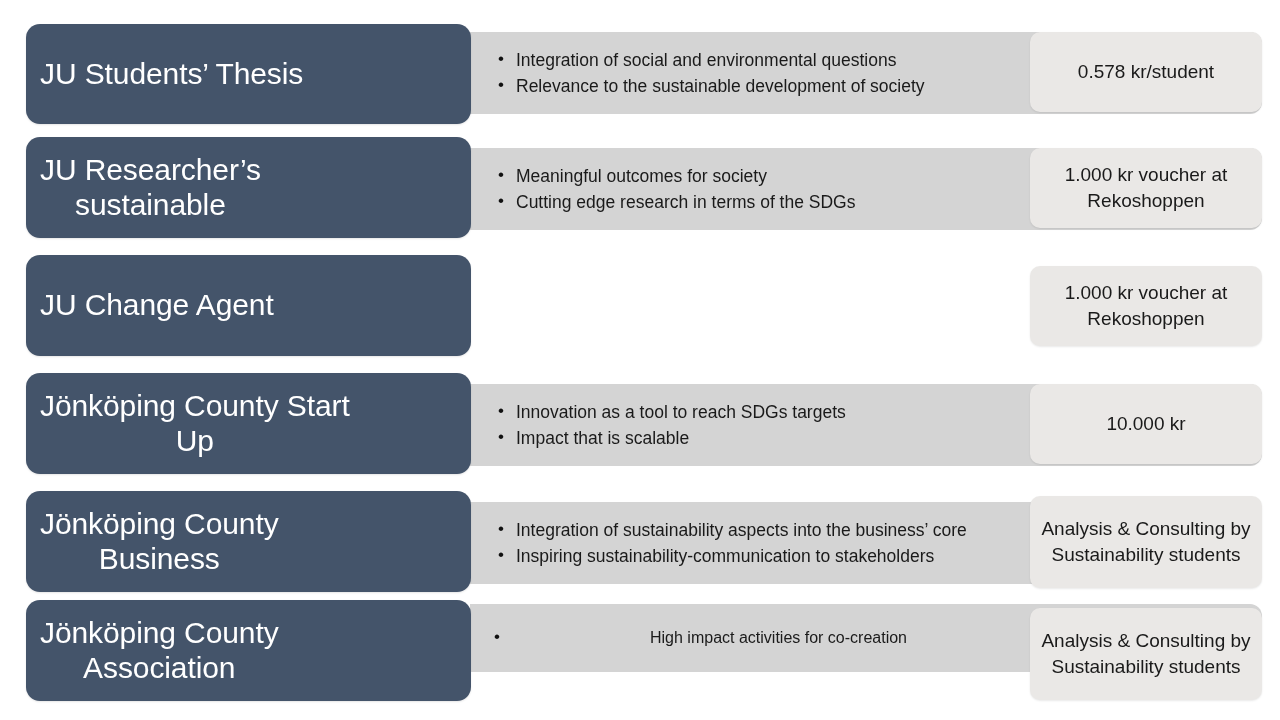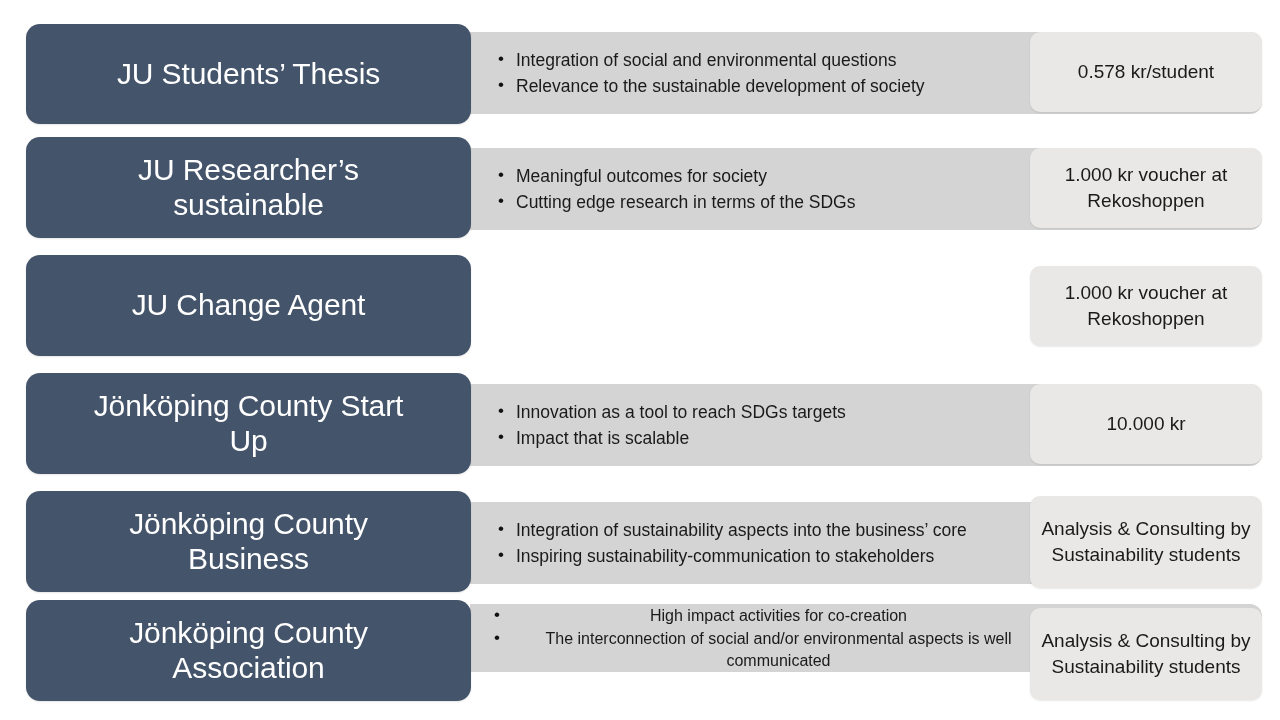--- a/index.html
+++ b/index.html
@@ -27,21 +27,20 @@
 
   
   .label-box {
     position: absolute;
     left: 26px;
     width: 445px;
     background: #44546A;
     border-radius: 14px;
     display: flex;
     align-items: center;
-    justify-content: center;
     text-align: center;
     z-index: 3;
     box-shadow: 0 1px 2px rgba(0,0,0,0.10);
   }
   .label-text {
     color: #FFFFFF;
     font-size: 30px;
     line-height: 1.16;
     font-weight: 400;
     letter-spacing: -0.1px;
@@ -221,21 +220,20 @@
     <div class="prize">
       <span class="prize-text">Analysis &amp; Consulting by
 Sustainability students</span>
     </div>
   </div>
 
   <div class="row" id="row6">
     <div class="band compact">
       <ul class="bullets">
         <li>High impact activities for co-creation</li>
-        <li>The interconnection of social and/or environmental aspects is well communicated</li>
       </ul>
     </div>
     <div class="label-box">
       <span class="label-text">Jönköping County
 Association</span>
     </div>
     <div class="prize">
       <span class="prize-text">Analysis &amp; Consulting by
 Sustainability students</span>
     </div>

